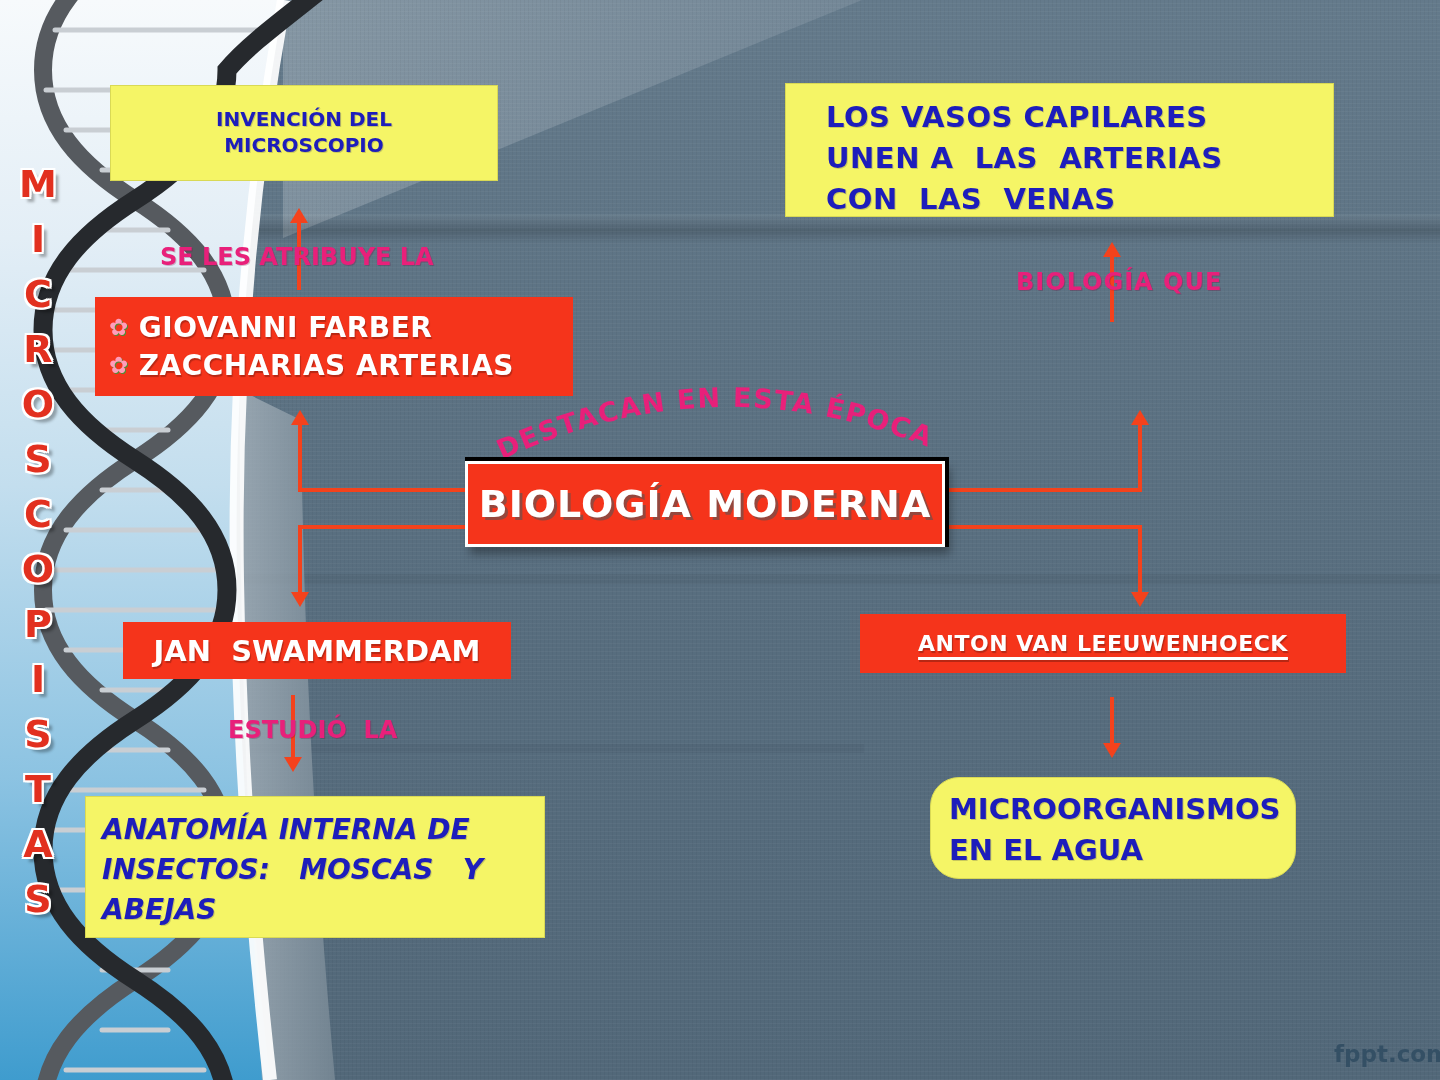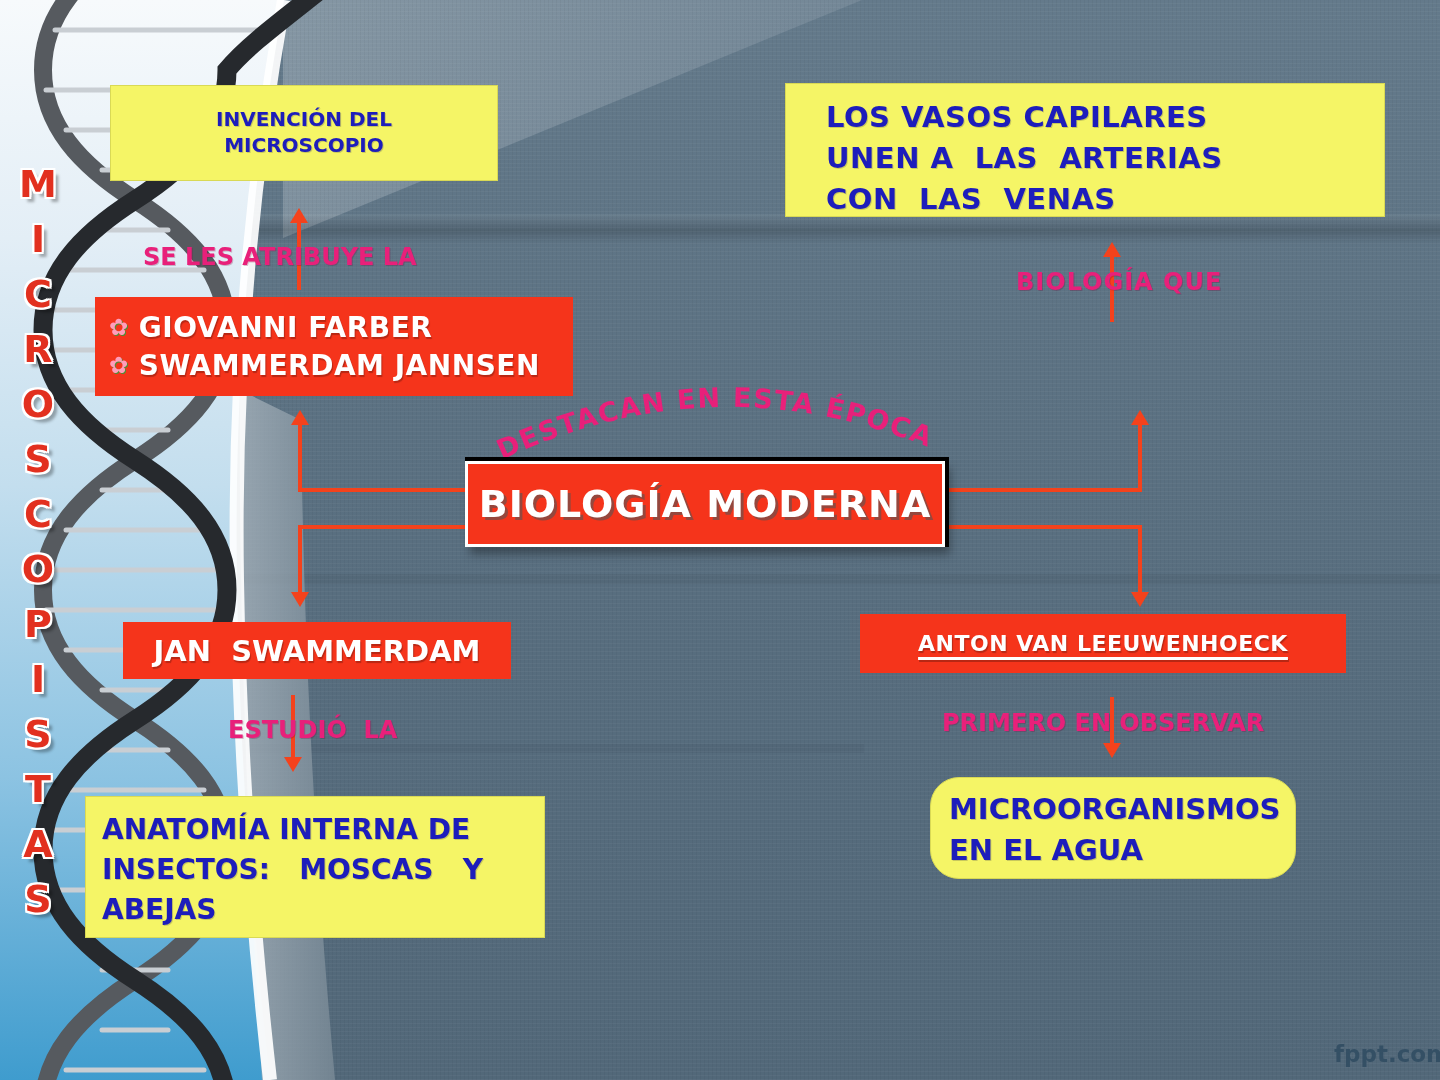--- a/index.html
+++ b/index.html
@@ -33,41 +33,41 @@
     text-shadow:1px 1px 0 rgba(120,0,50,.25);}
 
   .hline{position:absolute;height:4px;background:var(--arrow);z-index:3;}
   .vline{position:absolute;width:4px;background:var(--arrow);z-index:3;}
   .ah{position:absolute;width:0;height:0;border-left:9px solid transparent;border-right:9px solid transparent;z-index:3;}
   .ah.up{border-bottom:15px solid var(--arrow);}
   .ah.down{border-top:15px solid var(--arrow);}
 
   #box-invencion{left:110px;top:85px;width:388px;height:96px;font-size:20px;line-height:1.32;
     text-align:center;padding-top:20px;white-space:pre;z-index:6;}
-  #box-vasos{left:785px;top:83px;width:600px;height:134px;font-size:29px;line-height:1.42;
+  #box-vasos{left:785px;top:83px;width:549px;height:134px;font-size:29px;line-height:1.42;
     letter-spacing:.5px;padding:13px 16px 0 40px;white-space:pre;z-index:6;}
   #box-giovanni{left:95px;top:297px;width:478px;height:99px;display:flex;flex-direction:column;
     justify-content:center;gap:5px;padding-left:14px;z-index:6;}
   .person-row{display:flex;align-items:center;gap:10px;font-size:28px;letter-spacing:.5px;}
   .flower{font-size:23px;color:#ff9dbb;text-shadow:1px 1px 0 #4e8f35;line-height:1;}
   #box-marcelo{left:957px;top:335px;width:406px;height:61px;font-size:29px;letter-spacing:1px;z-index:6;}
   #box-jan{left:123px;top:622px;width:388px;height:57px;font-size:29px;z-index:6;}
   #box-anton{left:860px;top:614px;width:486px;height:59px;font-size:22px;letter-spacing:.5px;z-index:6;
     text-decoration:underline;text-decoration-thickness:3px;text-underline-offset:6px;}
   #box-anatomia{left:85px;top:796px;width:460px;height:142px;font-size:28px;line-height:1.42;
-    padding:13px 16px;white-space:pre;z-index:6;}
+    padding:13px 16px;white-space:pre;z-index:6;font-style:italic;}
   #box-micro{left:930px;top:777px;width:366px;height:102px;font-size:29px;line-height:1.4;
     padding:11px 18px;white-space:pre;z-index:6;border-radius:29px;}
 
   #box-center{left:465px;top:461px;width:480px;height:86px;font-size:38px;letter-spacing:1px;
     background:var(--red);color:#fff;border:3px solid #fff;z-index:6;
     box-shadow:0 -4px 0 #000, 4px 0 0 #000, 4px -4px 0 #000, 5px 7px 9px rgba(0,0,0,.35);
     text-shadow:3px 3px 0 rgba(85,85,85,.6);}
 
-  #label-atribuye{left:143px;top:243px;font-size:24px;}
+  #label-atribuye{left:160px;top:243px;font-size:24px;}
   #label-observo{left:1016px;top:268px;font-size:24px;letter-spacing:1px;}
   #label-estudio{left:228px;top:716px;font-size:24px;}
   #label-primero{left:942px;top:709px;font-size:24px;}
 
   #arc-svg{position:absolute;left:440px;top:358px;z-index:5;}
   #arc-svg text{font-family:"DejaVu Sans","Liberation Sans",sans-serif;font-weight:bold;
     font-size:27px;fill:var(--pink);letter-spacing:1.5px;}
 
   #vertical-title{position:absolute;left:16px;top:162px;z-index:6;
     writing-mode:vertical-rl;text-orientation:upright;letter-spacing:11px;
@@ -147,21 +147,21 @@
   <div class="vline" style="left:297px;top:222px;height:68px;"></div>
   <div class="ah up" style="left:290px;top:208px;"></div>
   <div id="label-atribuye" class="pink-label">SE LES ATRIBUYE LA</div>
   <div id="box-giovanni" class="box red-box">
     <div class="person-row">
       <span class="flower">✿</span>
       <span>GIOVANNI FARBER</span>
     </div>
     <div class="person-row">
       <span class="flower">✿</span>
-      <span>SWAMMERDAM JANNSEN</span>
+      <span>ZACCHARIAS ARTERIAS</span>
     </div>
   </div>
 
   <div id="box-vasos" class="box yellow-box">LOS VASOS CAPILARES
 UNEN A  LAS  ARTERIAS
 CON  LAS  VENAS</div>
   <div class="vline" style="left:1110px;top:256px;height:66px;"></div>
   <div class="ah up" style="left:1103px;top:242px;"></div>
   <div id="label-observo" class="pink-label">BIOLOGÍA QUE</div>
 
@@ -193,18 +193,17 @@
   <div class="vline" style="left:291px;top:695px;height:62px;"></div>
   <div class="ah down" style="left:284px;top:757px;"></div>
   <div id="label-estudio" class="pink-label">ESTUDIÓ  LA</div>
   <div id="box-anatomia" class="box yellow-box">ANATOMÍA INTERNA DE
 INSECTOS:   MOSCAS   Y
 ABEJAS</div>
 
   <div id="box-anton" class="box red-box centered">ANTON VAN LEEUWENHOECK</div>
   <div class="vline" style="left:1110px;top:697px;height:46px;"></div>
   <div class="ah down" style="left:1103px;top:743px;"></div>
-  <div id="label-primero" class="pink-label">PRIMERO EN OBSERVAR</div>
   <div id="box-micro" class="box yellow-box">MICROORGANISMOS
 EN EL AGUA</div>
 
   <div id="watermark">fppt.com</div>
 </div>
 
 </body></html>

